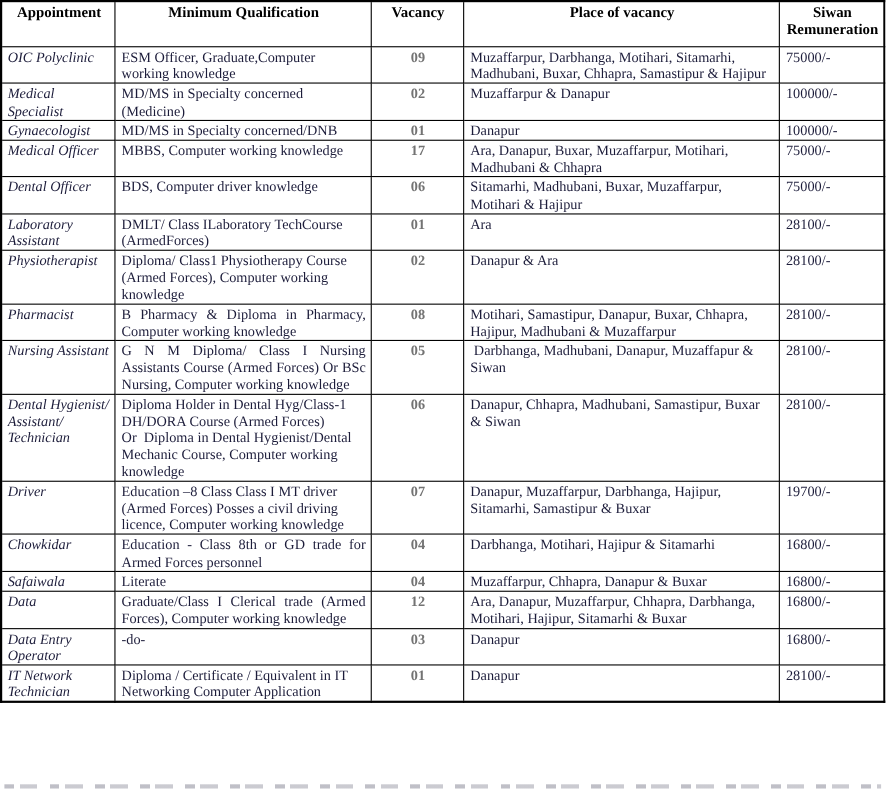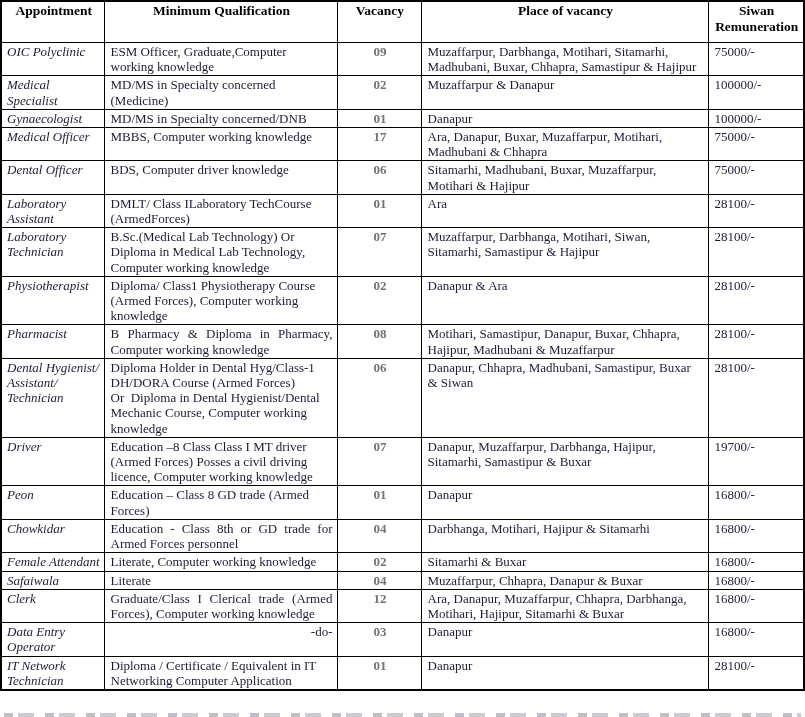--- a/index.html
+++ b/index.html
@@ -20,21 +20,21 @@
     overflow:hidden;
   }
   th{
     font-weight:bold;text-align:center;color:#000;
     height:38px;font-size:13.5px;padding-top:1px;
     line-height:15.5px;
   }
   td.c-app{padding-left:5px;padding-right:1px;font-style:italic;}
   td.c-qual{white-space:pre-wrap;}
   td.c-qual.justify{text-align:justify;}
-  td.c-qual.center{text-align:right;}
+  td.c-qual.center{text-align:left;}
   td.c-vac{text-align:center;font-weight:bold;color:#737373;}
   td.c-place{white-space:pre-wrap;}
   td.c-rem{text-align:left;}
   
   .clipped-line{
     position:absolute;left:4px;right:4px;bottom:0;height:4px;
     background:
       repeating-linear-gradient(90deg,
         rgba(90,90,110,0.55) 0px, rgba(90,90,110,0.55) 9px,
         rgba(255,255,255,0) 9px, rgba(255,255,255,0) 14px,
@@ -106,96 +106,82 @@
     </tr>
 
     <tr>
       <td class="c-app">Laboratory Assistant</td>
       <td class="c-qual">DMLT/ Class ILaboratory TechCourse (ArmedForces)</td>
       <td class="c-vac">01</td>
       <td class="c-place">Ara</td>
       <td class="c-rem">28100/-</td>
     </tr>
 
-    <tr>
-      <td class="c-app">Laboratory Technician</td>
-      <td class="c-qual">B.Sc.(Medical Lab Technology) Or Diploma in Medical Lab Technology, Computer working knowledge</td>
-      <td class="c-vac">07</td>
-      <td class="c-place">Muzaffarpur, Darbhanga, Motihari, Siwan, Sitamarhi, Samastipur &amp; Hajipur</td>
-      <td class="c-rem">28100/-</td>
-    </tr>
 
     <tr>
       <td class="c-app">Physiotherapist</td>
       <td class="c-qual">Diploma/ Class1 Physiotherapy Course (Armed Forces), Computer working knowledge</td>
       <td class="c-vac">02</td>
       <td class="c-place">Danapur &amp; Ara</td>
       <td class="c-rem">28100/-</td>
     </tr>
 
     <tr>
       <td class="c-app">Pharmacist</td>
       <td class="c-qual justify">B Pharmacy &amp; Diploma in Pharmacy, Computer working knowledge</td>
       <td class="c-vac">08</td>
       <td class="c-place">Motihari, Samastipur, Danapur, Buxar, Chhapra, Hajipur, Madhubani &amp; Muzaffarpur</td>
       <td class="c-rem">28100/-</td>
     </tr>
 
+    <tr>
+      <td class="c-app">Nursing Assistant</td>
+      <td class="c-qual justify">G N M Diploma/ Class I Nursing Assistants Course (Armed Forces) Or BSc Nursing, Computer working knowledge</td>
+      <td class="c-vac">05</td>
+      <td class="c-place"> Darbhanga, Madhubani, Danapur, Muzaffapur &amp; Siwan</td>
+      <td class="c-rem">28100/-</td>
+    </tr>
 
     <tr>
       <td class="c-app">Dental Hygienist/ Assistant/ Technician</td>
       <td class="c-qual">Diploma Holder in Dental Hyg/Class-1 DH/DORA Course (Armed Forces)
 Or  Diploma in Dental Hygienist/Dental Mechanic Course, Computer working knowledge</td>
       <td class="c-vac">06</td>
       <td class="c-place">Danapur, Chhapra, Madhubani, Samastipur, Buxar &amp; Siwan</td>
       <td class="c-rem">28100/-</td>
     </tr>
 
     <tr>
       <td class="c-app">Driver</td>
       <td class="c-qual">Education –8 Class Class I MT driver (Armed Forces) Posses a civil driving licence, Computer working knowledge</td>
       <td class="c-vac">07</td>
       <td class="c-place">Danapur, Muzaffarpur, Darbhanga, Hajipur, Sitamarhi, Samastipur &amp; Buxar</td>
       <td class="c-rem">19700/-</td>
     </tr>
 
-    <tr>
-      <td class="c-app">Peon</td>
-      <td class="c-qual">Education – Class 8 GD trade (Armed Forces)</td>
-      <td class="c-vac">01</td>
-      <td class="c-place">Danapur</td>
-      <td class="c-rem">16800/-</td>
-    </tr>
 
     <tr>
       <td class="c-app">Chowkidar</td>
       <td class="c-qual justify">Education - Class 8th or GD trade for Armed Forces personnel</td>
       <td class="c-vac">04</td>
       <td class="c-place">Darbhanga, Motihari, Hajipur &amp; Sitamarhi</td>
       <td class="c-rem">16800/-</td>
     </tr>
 
-    <tr>
-      <td class="c-app">Female Attendant</td>
-      <td class="c-qual">Literate, Computer working knowledge</td>
-      <td class="c-vac">02</td>
-      <td class="c-place">Sitamarhi &amp; Buxar</td>
-      <td class="c-rem">16800/-</td>
-    </tr>
 
     <tr>
       <td class="c-app">Safaiwala</td>
       <td class="c-qual">Literate</td>
       <td class="c-vac">04</td>
       <td class="c-place">Muzaffarpur, Chhapra, Danapur &amp; Buxar</td>
       <td class="c-rem">16800/-</td>
     </tr>
 
     <tr>
-      <td class="c-app">Clerk</td>
+      <td class="c-app">Data</td>
       <td class="c-qual justify">Graduate/Class I Clerical trade (Armed Forces), Computer working knowledge</td>
       <td class="c-vac">12</td>
       <td class="c-place">Ara, Danapur, Muzaffarpur, Chhapra, Darbhanga, Motihari, Hajipur, Sitamarhi &amp; Buxar</td>
       <td class="c-rem">16800/-</td>
     </tr>
 
     <tr>
       <td class="c-app">Data Entry Operator</td>
       <td class="c-qual center">-do-</td>
       <td class="c-vac">03</td>

